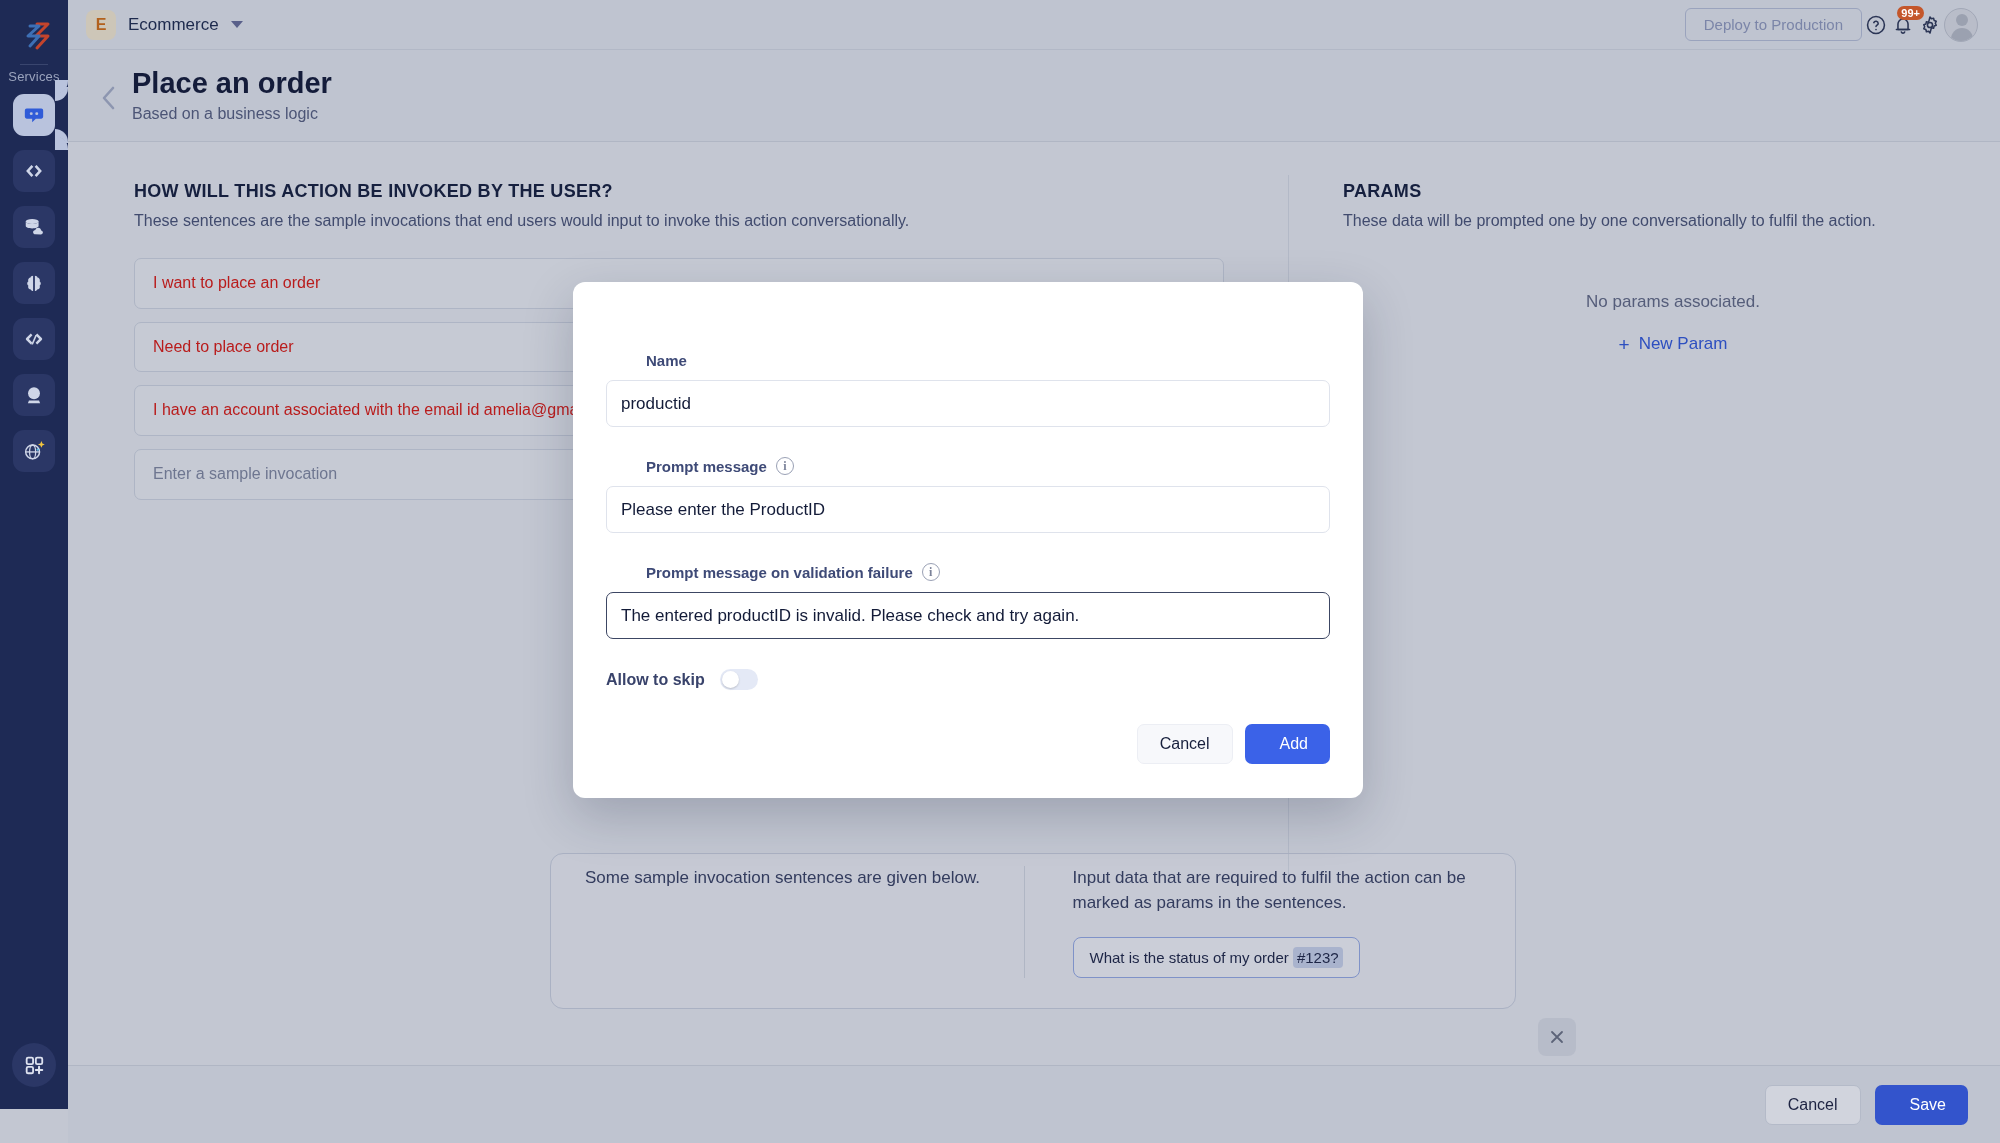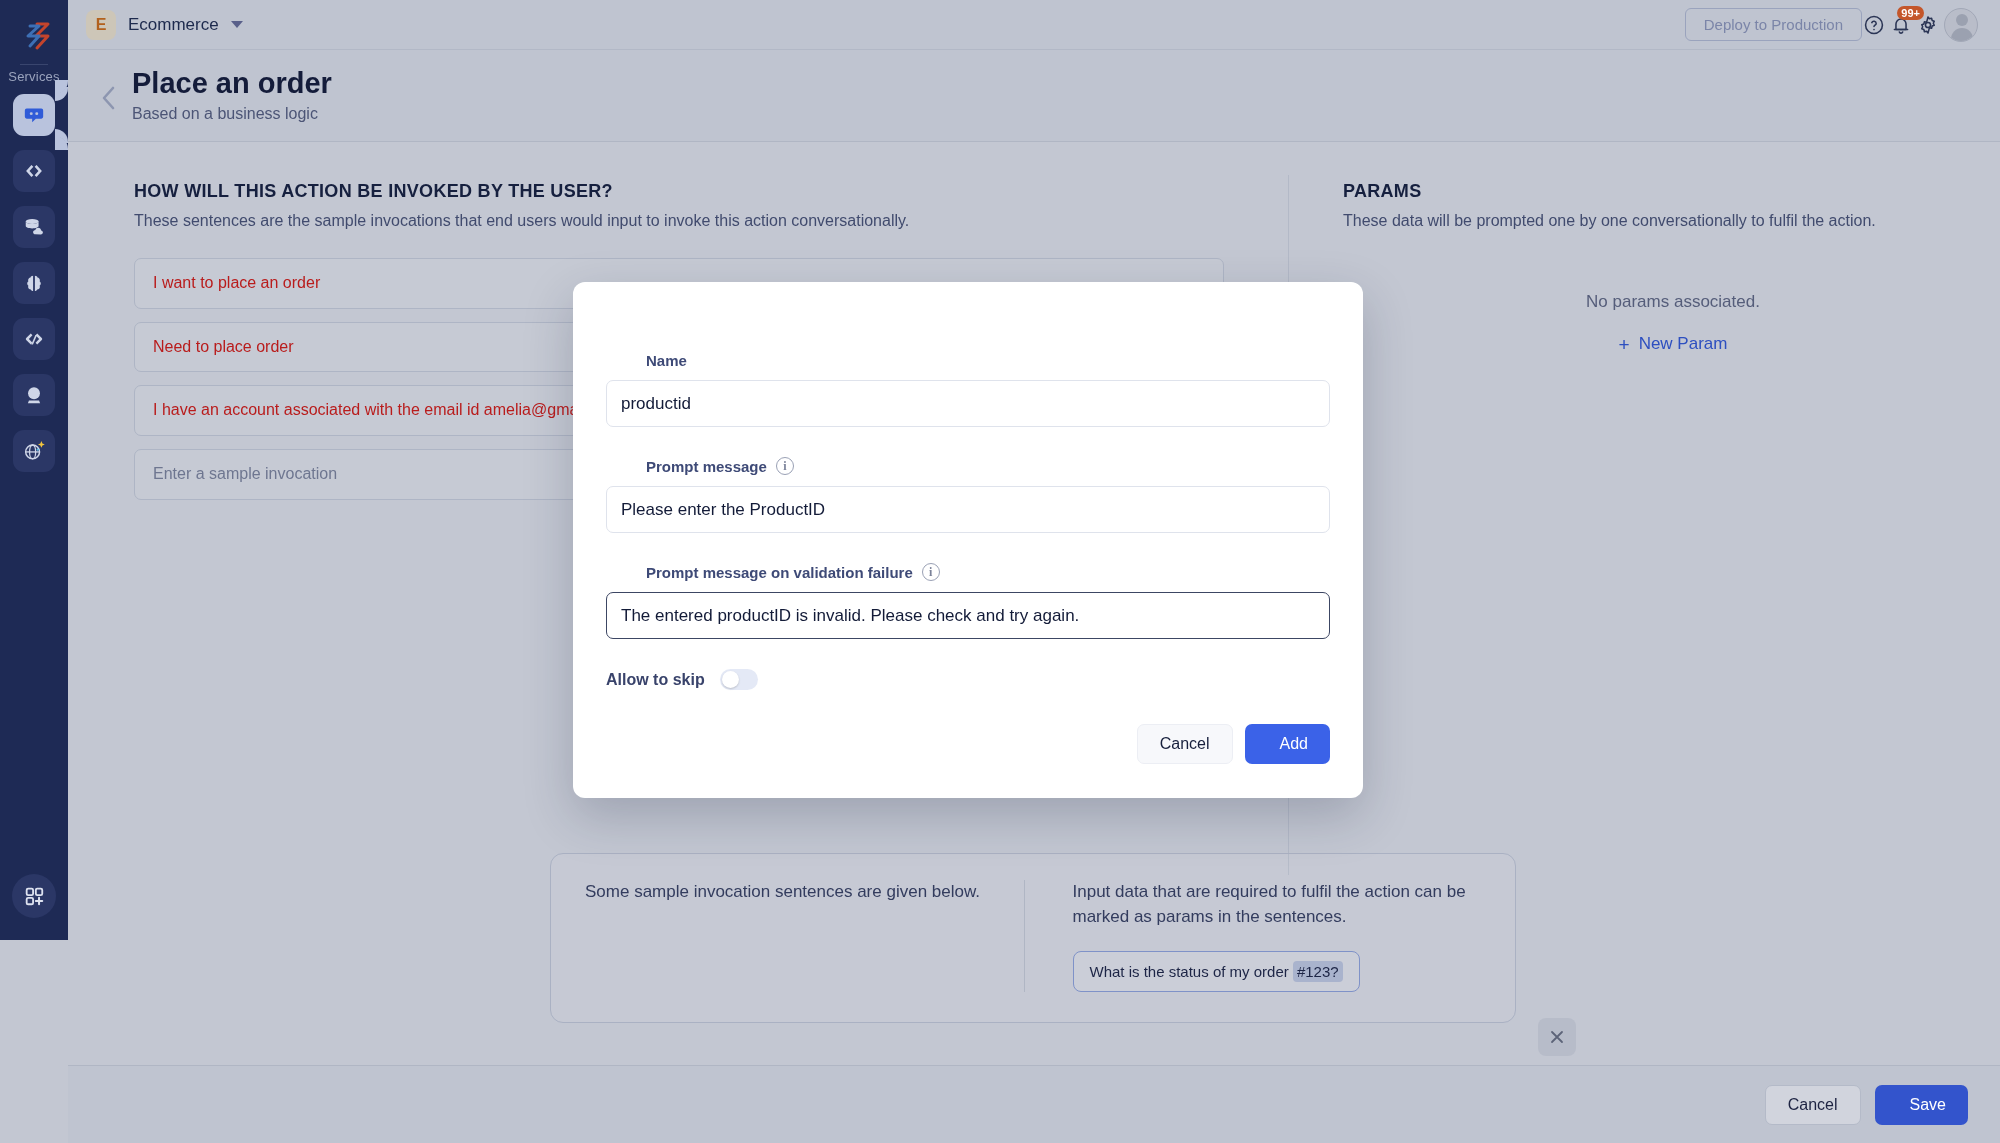--- a/index.html
+++ b/index.html
@@ -6,21 +6,21 @@
   html, body {
     width: 2000px; height: 1143px;
     font-family: "Liberation Sans", sans-serif;
     overflow: hidden;
   }
   body { background: #c3c7d2; position: relative; }
 
   
   .rail {
     position: absolute; left: 0; top: 0;
-    width: 68px; height: 940px;
+    width: 68px; height: 1109px;
     background: #1e2a55;
     display: flex; flex-direction: column; align-items: center;
     z-index: 40;
   }
   .rail-logo { margin-top: 14px; width: 44px; height: 44px; display: flex; align-items: center; justify-content: center; }
   .rail-divider { width: 28px; height: 1px; background: #39456e; margin: 6px 0 4px; }
   .rail-services {
     font-size: 13px; color: #9aa3bd; letter-spacing: .2px; margin-bottom: 10px;
   }
   .rail-items { display: flex; flex-direction: column; align-items: center; gap: 14px; width: 100%; }
@@ -64,21 +64,21 @@
   .caret { width: 0; height: 0; border-left: 6px solid transparent; border-right: 6px solid transparent; border-top: 7px solid #5a6party; }
   .caret { border-top-color: #5d6party; }
   .caret { border-top: 7px solid #59608a; }
   .topbar-right { margin-left: auto; display: flex; align-items: center; gap: 1px; }
   .deploy-btn {
     height: 33px; padding: 0 18px; border-radius: 6px;
     border: 1px solid #9aa3bd; background: transparent;
     color: #7b85a8; font-size: 15px; font-family: inherit;
     display: flex; align-items: center;
   }
-  .ticon { width: 26px; height: 26px; display: flex; align-items: center; position: relative; }
+  .ticon { width: 26px; height: 26px; display: flex; align-items: center; justify-content: center; position: relative; }
   .ticon svg { fill: none; stroke: #2b3555; stroke-width: 1.7; }
   .badge99 {
     position: absolute; top: -6px; right: -8px;
     background: #c4562a; color: #fff; font-size: 11px; font-weight: 700;
     border-radius: 9px; padding: 1px 4px; line-height: 12px;
   }
   .avatar {
     width: 34px; height: 34px; border-radius: 50%;
     background: #b9bdc9; border: 1px solid #a2a8b7;
     display: flex; align-items: flex-end; justify-content: center; overflow: hidden;
@@ -124,21 +124,21 @@
     margin-top: 22px; font-size: 17px; color: #2d4fc0;
     display: inline-flex; align-items: center; gap: 9px;
   }
   .newparam .plus { font-size: 19px; line-height: 1; }
 
   
   .hint {
     position: absolute; left: 482px; top: 710px; width: 966px;
     border: 1px solid #aab1c3; border-radius: 13px;
     background: rgba(255,255,255,0.05);
-    display: flex; padding: 26px 34px 30px;
+    display: flex; padding: 12px 34px 30px;
   }
   .hint-col { flex: 1; padding-right: 30px; }
   .hint-col + .hint-col { padding-left: 48px; border-left: 1px solid #b0b6c4; padding-right: 0; }
   .hint-text { font-size: 17px; color: #333c5e; line-height: 1.45; }
   .chip {
     display: inline-block; margin-top: 22px;
     border: 1px solid #7f92c8; border-radius: 8px;
     background: rgba(255,255,255,0.10);
     padding: 11px 16px; font-size: 15px; color: #1d2546;
   }

